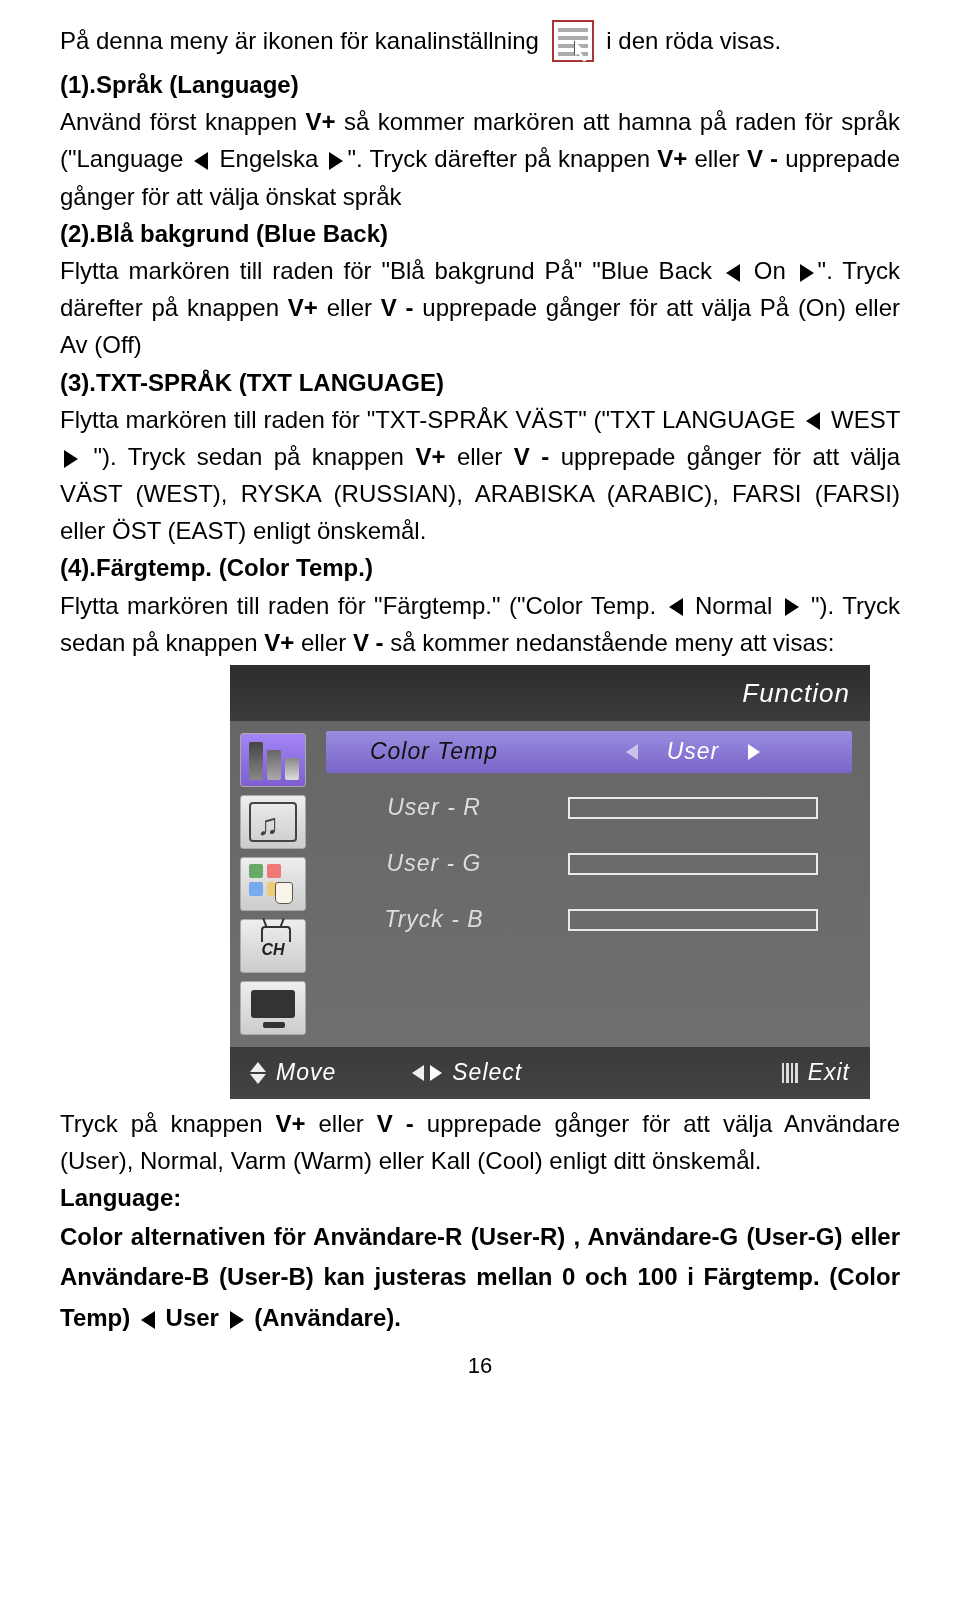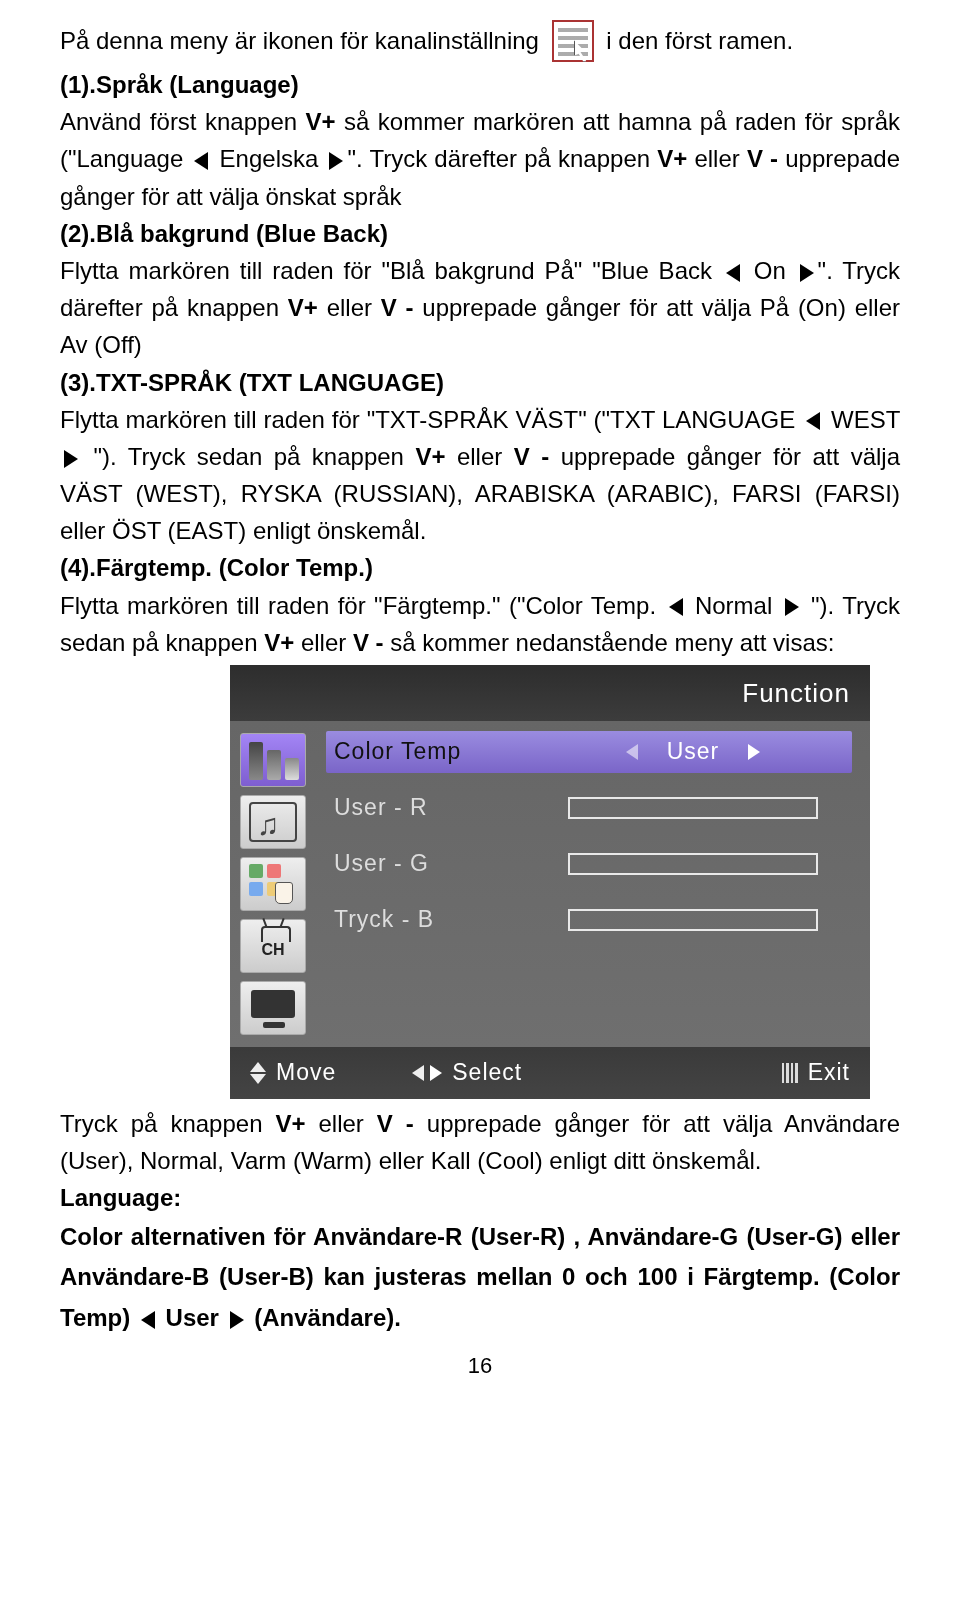--- a/index.html
+++ b/index.html
@@ -26,21 +26,21 @@
     background: repeating-linear-gradient(0deg, #888 0 4px, #fff 4px 8px);
     opacity: .7;
   }
   .cursor-icon::after {
     content: ""; position: absolute; left: 20px; top: 18px; width: 16px; height: 20px;
     background: #fff; border: 1px solid #555;
     clip-path: polygon(0 0, 55% 45%, 38% 55%, 70% 95%, 55% 100%, 28% 62%, 0 72%);
   }
   .osd {
     width: 640px; margin: 4px auto 6px 170px; font-family: Arial, sans-serif;
-    letter-spacing: 1px; color: #fff;
+    letter-spacing: 1px; color: #fff; font-style: italic;
   }
   .osd-title {
     background: linear-gradient(#2d2d2d, #3c3c3c);
     text-align: right; padding: 8px 20px; font-weight: 500; font-size: 26px;
   }
   .osd-body { display: flex; background: linear-gradient(#666, #6f6f6f); }
   .osd-icons { width: 86px; display: flex; flex-direction: column; gap: 8px; padding: 12px 10px; }
   .osd-icon {
     width: 66px; height: 54px; background: #ccc; border-radius: 3px; position: relative;
     border: 1px solid #aaa;
@@ -72,21 +72,21 @@
   .icon-ch .a2 { left:40px; transform:rotate(20deg);}
   .icon-tv { position:relative;}
   .icon-tv::before { content:""; position:absolute; left:10px; top:8px; right:10px; bottom:16px; border:2px solid #333; border-radius:3px; background:#333;}
   .icon-tv::after { content:""; position:absolute; left:22px; bottom:6px; width:22px; height:6px; background:#333; border-radius:2px;}
   .osd-rows { flex: 1; padding: 10px 18px 10px 18px; display: flex; flex-direction: column; gap: 14px; }
   .osd-row { display: flex; align-items: center; height: 42px; font-size: 23px; }
   .osd-row.sel {
     background: linear-gradient(#9a8ce0, #7a65c8);
     border-radius: 2px; padding-left:8px; margin-left:-8px;
   }
-  .osd-row .label { width: 200px; color: #ddd; }
+  .osd-row .label { width: 200px; color: #ddd; text-align: center; }
   .osd-row.sel .label { color:#111; font-weight:500; }
   .osd-row .value-wrap { flex: 1; display: flex; align-items: center; justify-content: center; gap: 10px; }
   .otri-l, .otri-r { display:inline-block; width:0; height:0; border-style:solid; }
   .otri-l { border-width: 8px 12px 8px 0; border-color: transparent rgba(255,255,255,0.55) transparent transparent; }
   .otri-r { border-width: 8px 0 8px 12px; border-color: transparent transparent transparent #fff; }
   .osd-row .value { min-width: 90px; text-align: center; color: #fff; font-weight: 500; }
   .slider-track { height: 22px; width: 250px; border: 2px solid rgba(255,255,255,0.85); position: relative; }
   .slider-fill { position:absolute; left:0; top:0; bottom:0; width:0; background:#fff; }
   .osd-footer {
     background: linear-gradient(#3a3a3a, #444);
@@ -101,21 +101,21 @@
   .mbar span { display:inline-block; width:3px; height:20px; background:#ddd;}
   .page-num { text-align:center; font-size:22px; margin-top:10px;}
 </style>
 </head>
 <body>
 
 <div class="content">
   <p>
     <span>På denna meny är ikonen för kanalinställning</span>
     <span class="cursor-icon"></span>
-    <span>i den först ramen.</span>
+    <span>i den röda visas.</span>
   </p>
 
   <p><span class="bold">(1).Språk (Language)</span></p>
 
   <p>
     <span>Använd först knappen </span><span class="bold">V+</span><span> så kommer markören att hamna på raden för språk ("Language </span><span class="tri-l"></span><span> Engelska </span><span class="tri-r"></span><span>". Tryck därefter på knappen </span><span class="bold">V+</span><span> eller </span><span class="bold">V -</span><span> upprepade gånger för att välja önskat språk</span>
   </p>
 
   <p class="bold">(2).Blå bakgrund (Blue Back)</p>
 

